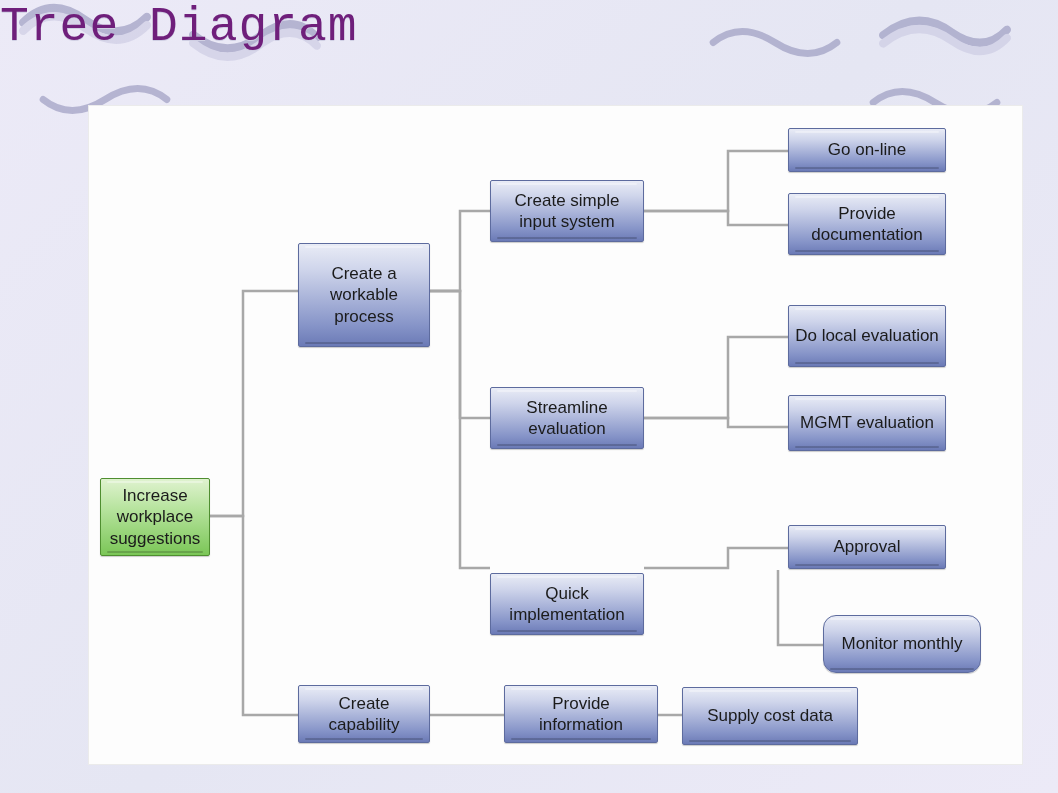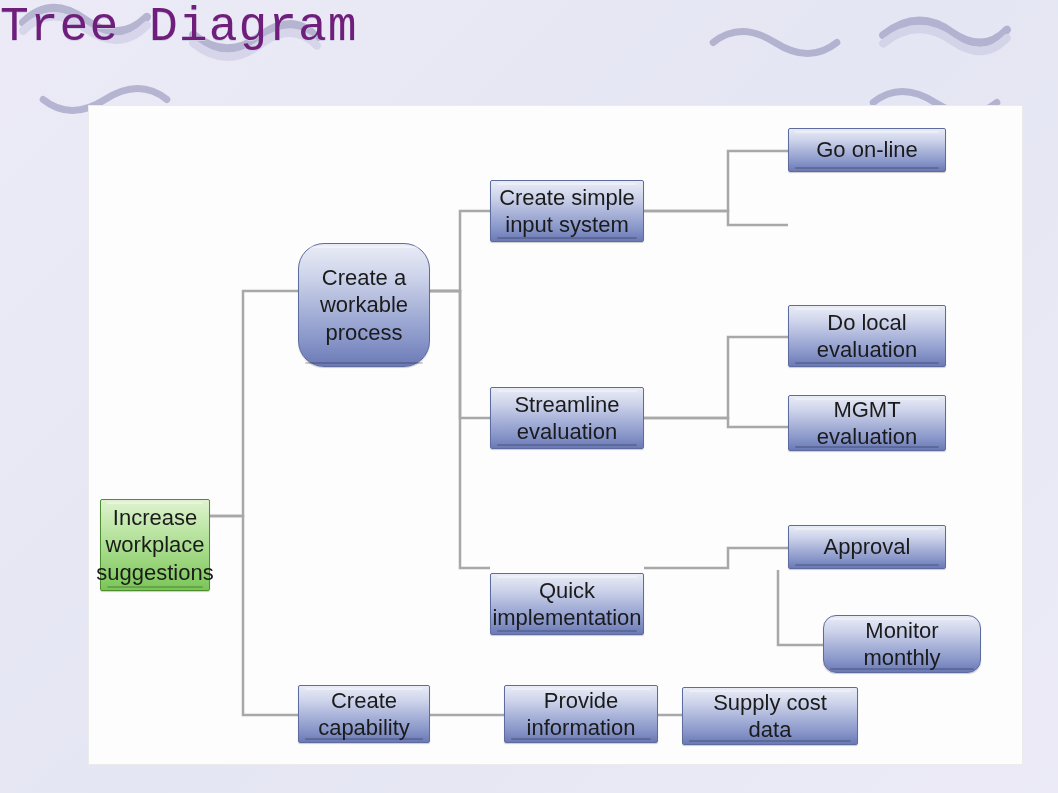--- a/index.html
+++ b/index.html
@@ -58,21 +58,21 @@
 
   
   .node {
     position: absolute;
     box-sizing: border-box;
     text-align: center;
     display: flex;
     align-items: center;
     justify-content: center;
     flex-direction: column;
-    font-size: 22px;
+    font-size: 17px;
     line-height: 1.25;
     padding: 16px 6px;
     border-radius: 2px;
     border: 1px solid #5a5a8a;
     box-shadow: 0 1px 1px rgba(0,0,0,0.2);
   }
   .blue {
     background: linear-gradient(#e9ecf6 0%, #cfd5eb 25%, #8694c8 80%, #6b7ab6 100%);
     border-color: #5d6b9e;
     color: #1b1b1b;
@@ -154,31 +154,32 @@
 
     <path d="M556 463 H640 V443 H700"></path>
 
     <path d="M690 465 V540 H735"></path>
 
     <path d="M342 610 H416"></path>
 
     <path d="M570 610 H594"></path>
   </svg>
 
-  <div class="node green" style="left:12px; top:394px; width:110px; height:92px;">Increase workplace suggestions</div>
+  <div class="node green" style="left:12px; top:373px; width:110px; height:78px;">Increase workplace suggestions</div>
 
-  <div class="node blue" style="left:210px; top:138px; width:132px; height:124px;border-radius:26px;">Create a workable process</div>
+  <div class="node blue" style="left:210px; top:138px; width:132px; height:104px;">Create a workable process</div>
   <div class="node blue" style="left:402px; top:75px;  width:154px; height:62px;">Create simple input system</div>
 
   <div class="node blue" style="left:210px; top:580px; width:132px; height:58px;">Create capability</div>
   <div class="node blue" style="left:402px; top:282px; width:154px; height:62px;">Streamline evaluation</div>
   <div class="node blue" style="left:402px; top:432px; width:154px; height:62px;margin-top:36px;">Quick implementation</div>
 
   <div class="node blue" style="left:416px; top:580px; width:154px; height:58px;">Provide information</div>
   <div class="node blue" style="left:594px; top:582px; width:176px; height:58px;">Supply cost data</div>
 
   <div class="node blue" style="left:700px; top:23px;  width:158px; height:44px;">Go on-line</div>
+  <div class="node blue" style="left:700px; top:88px;  width:158px; height:62px;">Provide documentation</div>
   <div class="node blue" style="left:700px; top:200px; width:158px; height:62px;">Do local evaluation</div>
   <div class="node blue" style="left:700px; top:290px; width:158px; height:56px;">MGMT evaluation</div>
   <div class="node blue" style="left:700px; top:420px; width:158px; height:44px;">Approval</div>
   <div class="node blue" style="left:735px; top:510px; width:158px; height:58px;border-radius:13px;">Monitor monthly</div>
 
 </div>
 
 </body></html>

